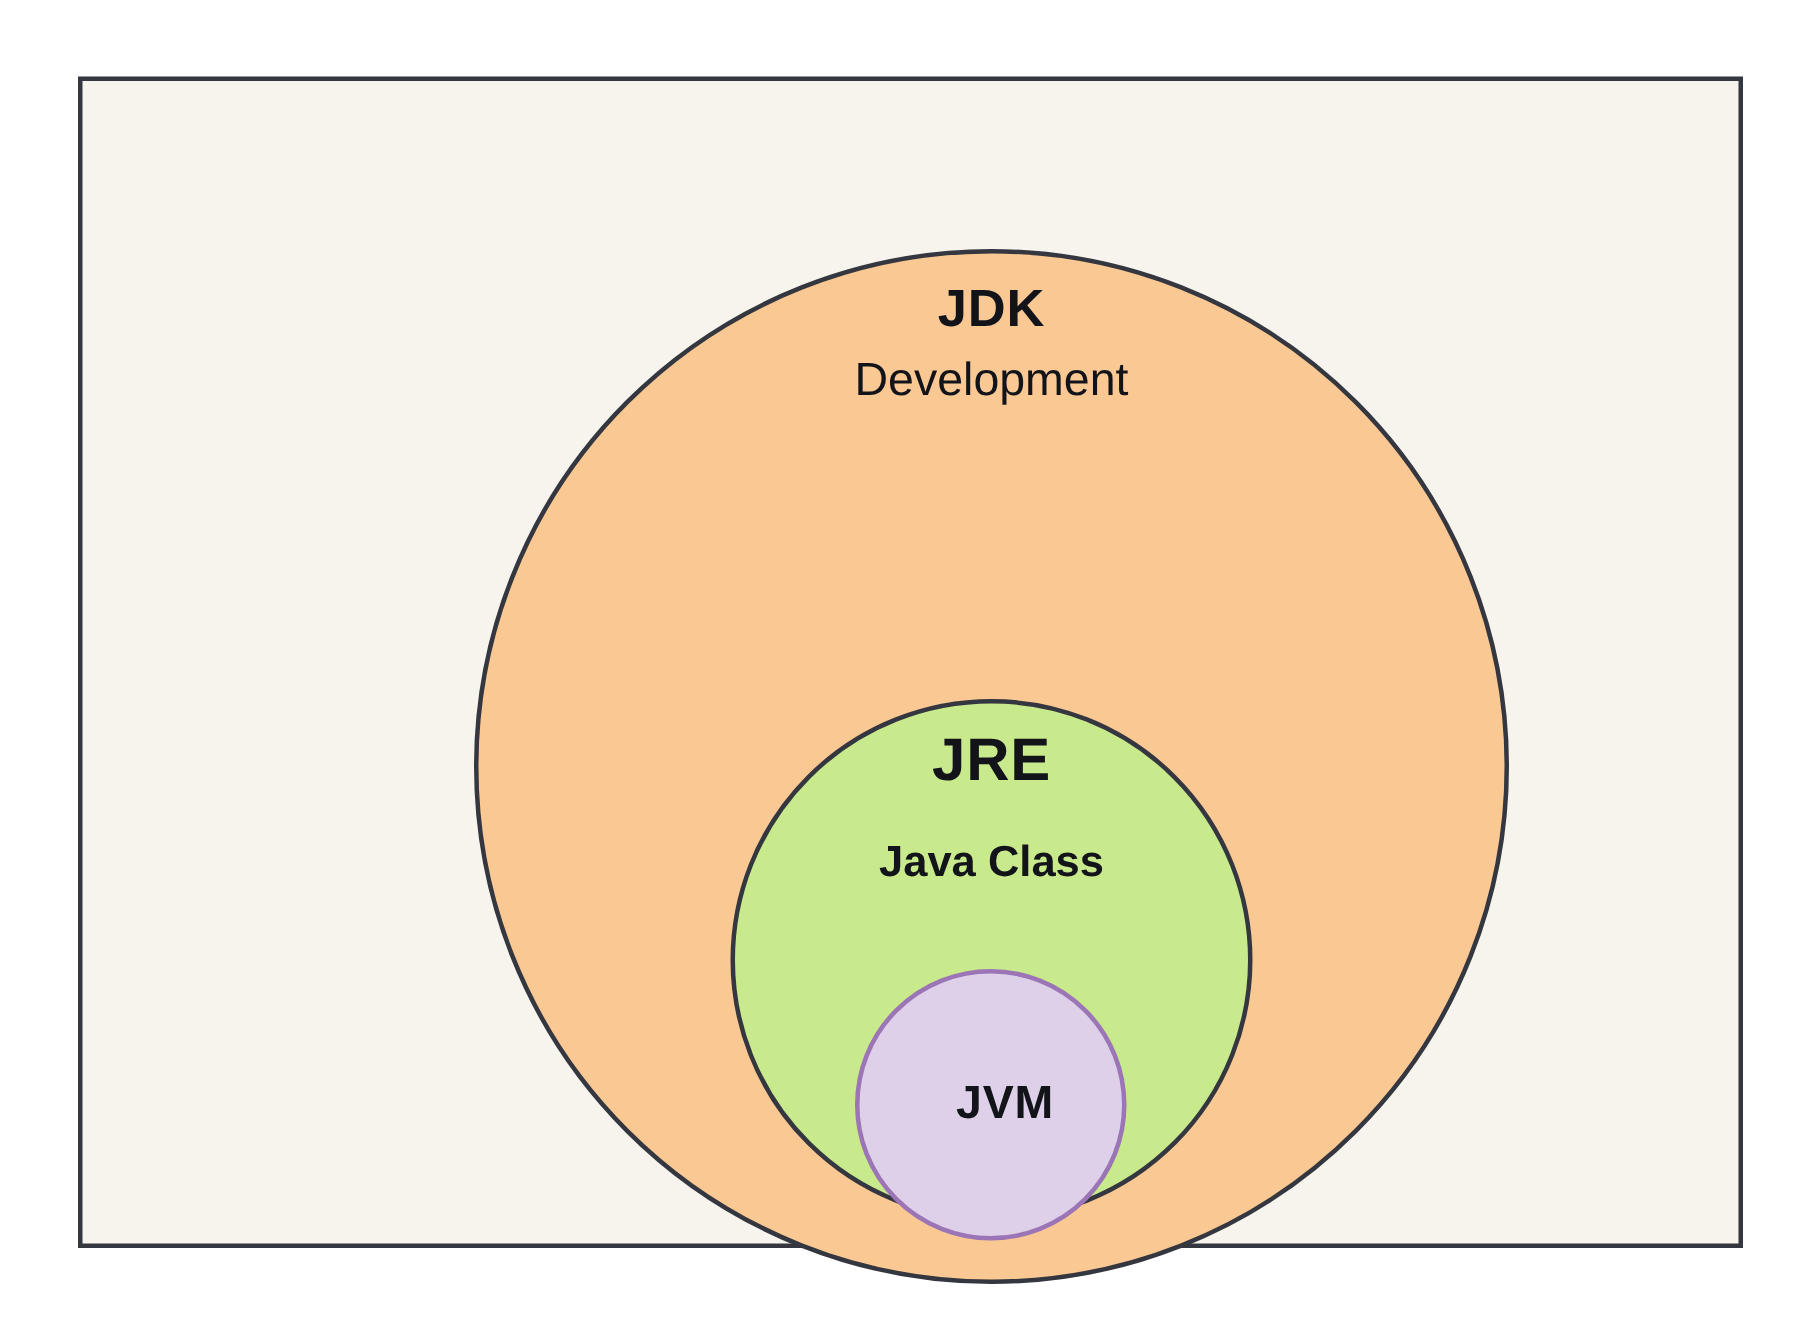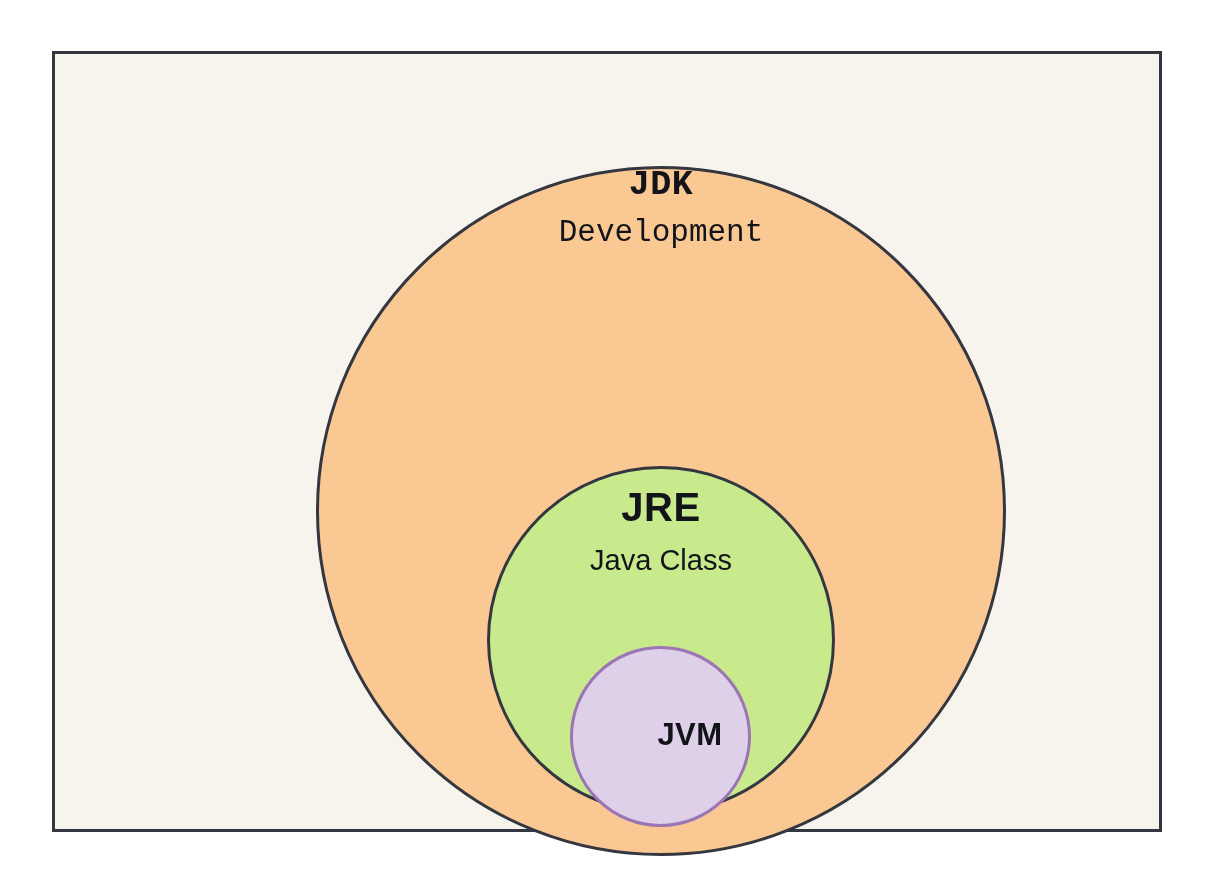--- a/index.html
+++ b/index.html
@@ -70,23 +70,22 @@
   
   .label-group {
     position: absolute;
     text-align: center;
     color: #12141a;
     user-select: none;
   }
 
   .label-jdk {
     left: 261px;
-    top: 110px;
+    top: 130px;
     width: 690px;
-    font-family: Liberation Mono, monospace;
   }
   .label-jdk .title {
     font-size: 35px;
     font-weight: bold;
     letter-spacing: 0.5px;
     line-height: 1.25;
   }
   .label-jdk .body {
     font-size: 31px;
     font-weight: normal;
@@ -100,28 +99,28 @@
     width: 348px;
   }
   .label-jre .title {
     font-size: 40px;
     font-weight: bold;
     letter-spacing: 0.5px;
     line-height: 1.25;
   }
   .label-jre .body {
     font-size: 29px;
-    font-weight: normal;
+    font-weight: bold;
     line-height: 1.43;
-    margin-top: 8px;
+    margin-top: 23px;
   }
   .label-jre .body .line { display: block; }
 
   .label-jvm {
-    left: 535px;
+    left: 515px;
     top: 662px;
     width: 200px;
   }
   .label-jvm .title {
     font-size: 31px;
     font-weight: bold;
     letter-spacing: 0.5px;
     line-height: 1.2;
   }
 </style>

